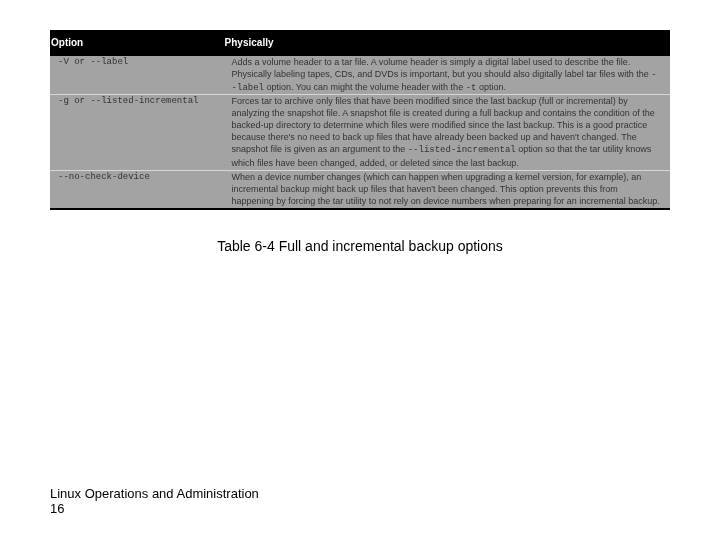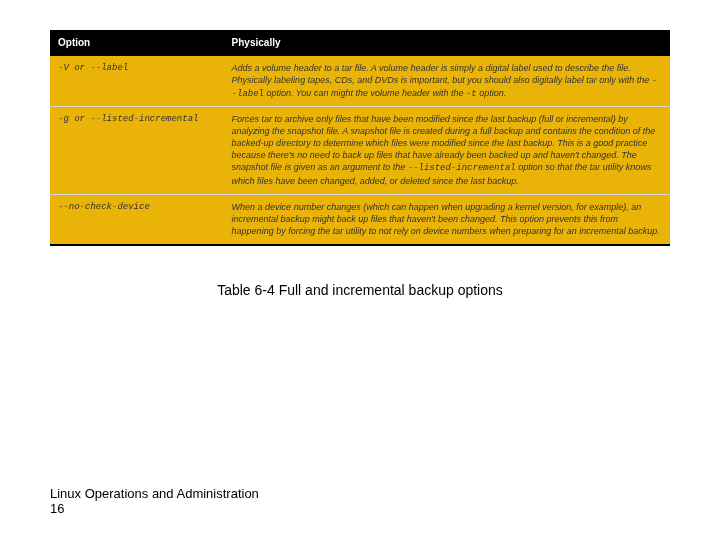--- a/index.html
+++ b/index.html
@@ -19,49 +19,48 @@
   table.opts {
     width: 100%;
     border-collapse: collapse;
     font-size: 9px;
     line-height: 1.35;
   }
   table.opts thead th {
     background: #000;
     color: #fff;
     text-align: left;
-    padding: 6px 8px;
+    padding: 6px 1px;
     font-weight: bold;
     font-size: 10px;
   }
   table.opts th.col-opt { width: 28%; }
   table.opts th.col-desc { width: 72%; }
   table.opts tbody td {
-    background: #eab308;
-    padding: 6px 8px;
+    background: #a3a3a3;
+    padding: 0 8px;
     vertical-align: top;
     border-bottom: 1px solid #d6d6d6;
     color: #333;
-    font-style: italic;
   }
   table.opts tbody tr:last-child td {
     border-bottom: 2px solid #000;
   }
   td.optcell {
     font-family: "Courier New", monospace;
     color: #5a5a5a;
     white-space: nowrap;
   }
   .mono {
     font-family: "Courier New", monospace;
   }
   .caption {
     text-align: center;
     font-size: 14px;
-    margin-top: 36px;
+    margin-top: 28px;
     color: #000;
   }
   .footer {
     position: absolute;
     bottom: 24px;
     left: 50px;
     right: 50px;
     font-size: 13px;
     display: flex;
     justify-content: space-between;
@@ -76,21 +75,21 @@
   <table class="opts">
     <thead>
       <tr>
         <th class="col-opt">Option</th>
         <th class="col-desc">Physically</th>
       </tr>
     </thead>
     <tbody>
       <tr>
         <td class="optcell"><span>-V</span><span> or </span><span>--label</span></td>
-        <td><span>Adds a volume header to a tar file. A volume header is simply a digital label used to describe the file. Physically labeling tapes, CDs, and DVDs is important, but you should also digitally label tar only with the </span><span class="mono">--label</span><span> option. You can might the volume header with the </span><span class="mono">-t</span><span> option.</span></td>
+        <td><span>Adds a volume header to a tar file. A volume header is simply a digital label used to describe the file. Physically labeling tapes, CDs, and DVDs is important, but you should also digitally label tar files with the </span><span class="mono">--label</span><span> option. You can might the volume header with the </span><span class="mono">-t</span><span> option.</span></td>
       </tr>
       <tr>
         <td class="optcell"><span>-g</span><span> or </span><span>--listed-incremental</span></td>
         <td><span>Forces tar to archive only files that have been modified since the last backup (full or incremental) by analyzing the snapshot file. A snapshot file is created during a full backup and contains the condition of the backed-up directory to determine which files were modified since the last backup. This is a good practice because there's no need to back up files that have already been backed up and haven't changed. The snapshot file is given as an argument to the </span><span class="mono">--listed-incremental</span><span> option so that the tar utility knows which files have been changed, added, or deleted since the last backup.</span><span class="mono"></span><span></span></td>
       </tr>
       <tr>
         <td class="optcell"><span>--no-check-device</span><span></span><span></span></td>
         <td><span>When a device number changes (which can happen when upgrading a kernel version, for example), an incremental backup might back up files that haven't been changed. This option prevents this from happening by forcing the tar utility to not rely on device numbers when preparing for an incremental backup.</span><span class="mono"></span><span></span><span class="mono"></span><span></span></td>
       </tr>
     </tbody>

